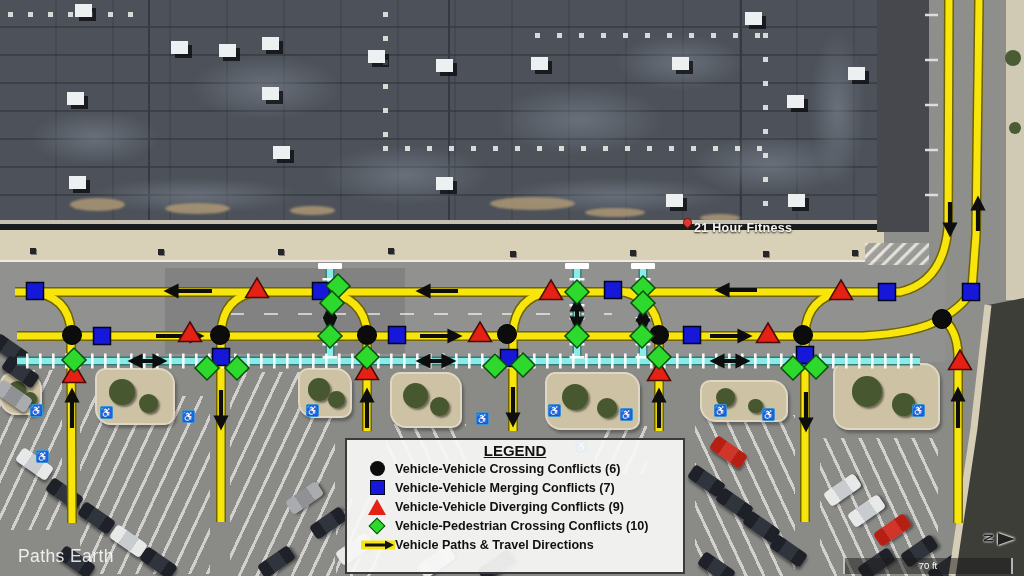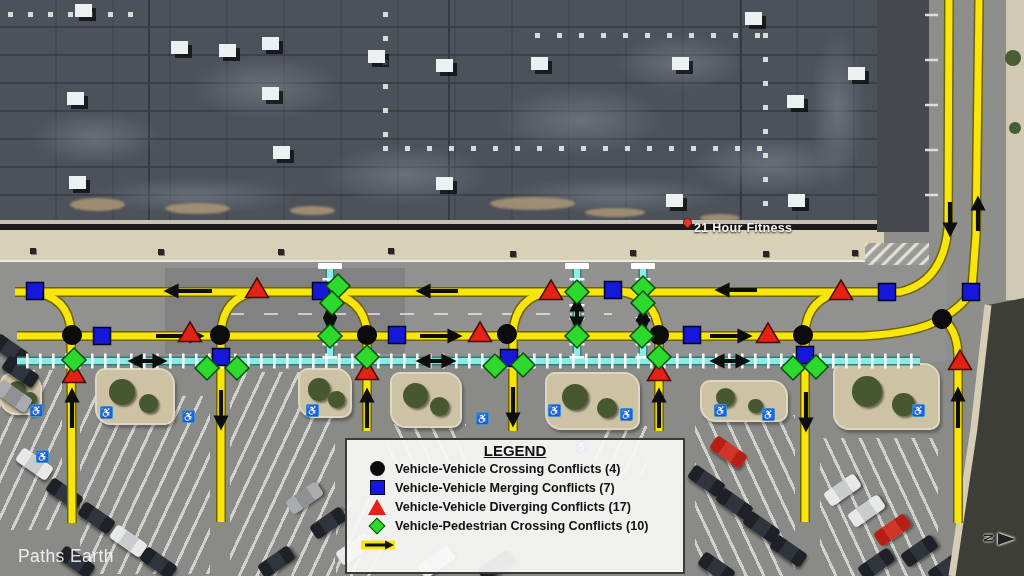--- a/index.html
+++ b/index.html
@@ -397,56 +397,58 @@
         <rect x="633.5" y="327.5" width="17" height="17" transform="rotate(45 642 336)" fill="#2cd92c" stroke="#0a4d0a" stroke-width="1.5"></rect>
         <rect x="650.5" y="348.5" width="17" height="17" transform="rotate(45 659 357)" fill="#2cd92c" stroke="#0a4d0a" stroke-width="1.5"></rect>
         <rect x="784.5" y="359.5" width="17" height="17" transform="rotate(45 793 368)" fill="#2cd92c" stroke="#0a4d0a" stroke-width="1.5"></rect>
         <rect x="807.5" y="358.5" width="17" height="17" transform="rotate(45 816 367)" fill="#2cd92c" stroke="#0a4d0a" stroke-width="1.5"></rect>
       </g>
   </svg>
 
   <span id="pin"></span>
   <div id="place-label">21 Hour Fitness</div>
   <div id="watermark">Paths Earth</div>
+  <div id="scalebar"><span>70 ft</span></div>
   <div id="compass">
     <span id="compass-n">N</span>
     <span id="compass-arrow"></span>
   </div>
 
   <div id="legend">
     <div id="legend-title">LEGEND</div>
     <div id="legend-rows">
         <div class="lg-row">
           <span class="lg-ic">
             <span class="lg-circle" style="background: rgb(12, 12, 12);"></span>
           </span>
-          <span class="lg-label">Vehicle-Vehicle Crossing Conflicts (4)</span>
+          <span class="lg-label">Vehicle-Vehicle Crossing Conflicts (6)</span>
         </div>
         <div class="lg-row">
           <span class="lg-ic">
             <span class="lg-square" style="background: rgb(21, 24, 216);"></span>
           </span>
           <span class="lg-label">Vehicle-Vehicle Merging Conflicts (7)</span>
         </div>
         <div class="lg-row">
           <span class="lg-ic">
             <span class="lg-tri" style="border-bottom: 16px solid rgb(228, 33, 20);"></span>
           </span>
-          <span class="lg-label">Vehicle-Vehicle Diverging Conflicts (17)</span>
+          <span class="lg-label">Vehicle-Vehicle Diverging Conflicts (9)</span>
         </div>
         <div class="lg-row">
           <span class="lg-ic">
             <span class="lg-diamond" style="background: rgb(44, 217, 44);"></span>
           </span>
           <span class="lg-label">Vehicle-Pedestrian Crossing Conflicts (10)</span>
         </div>
         <div class="lg-row">
           <span class="lg-ic">
             <svg width="38" height="14">
               <line x1="2" y1="7" x2="36" y2="7" stroke="#f7e50c" stroke-width="9"></line>
               <line x1="6" y1="7" x2="26" y2="7" stroke="#111" stroke-width="3"></line>
               <polygon points="26,2.5 35,7 26,11.5" fill="#111"></polygon>
             </svg>
           </span>
+          <span class="lg-label">Vehicle Paths &amp; Travel Directions</span>
         </div>
       </div>
   </div>
 </div>
 
 </body></html>

